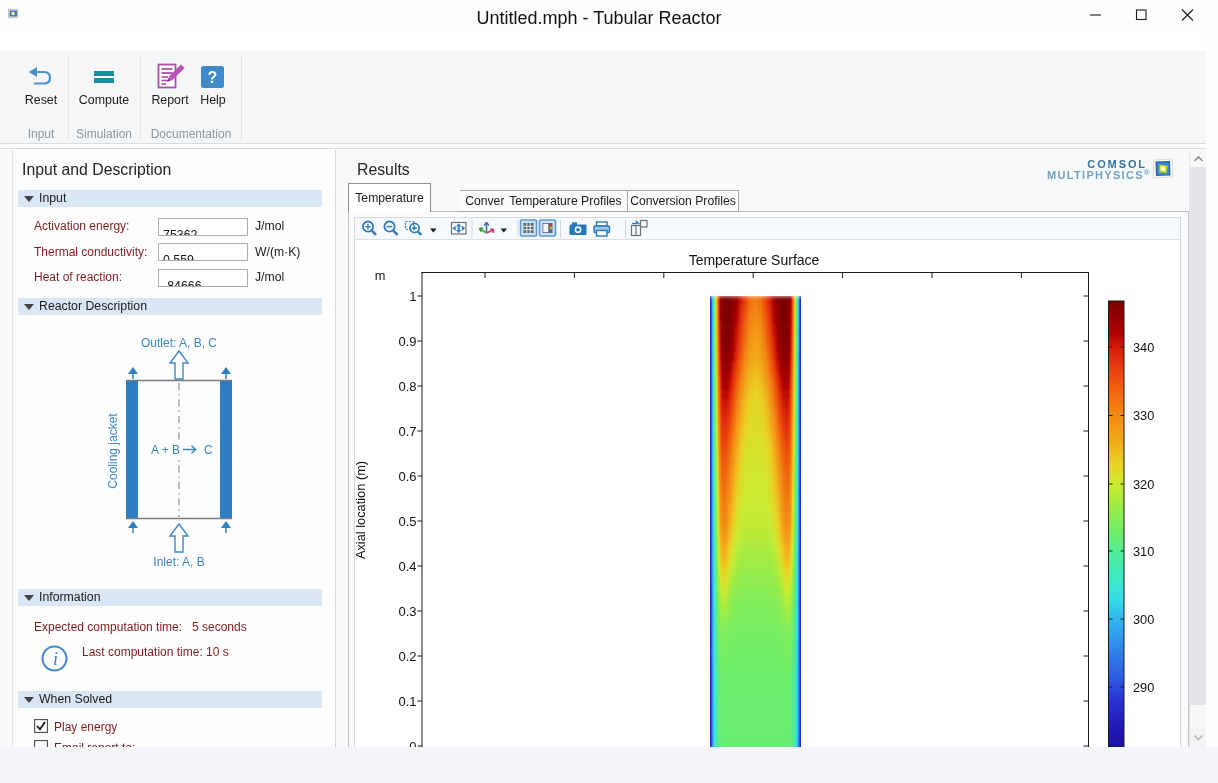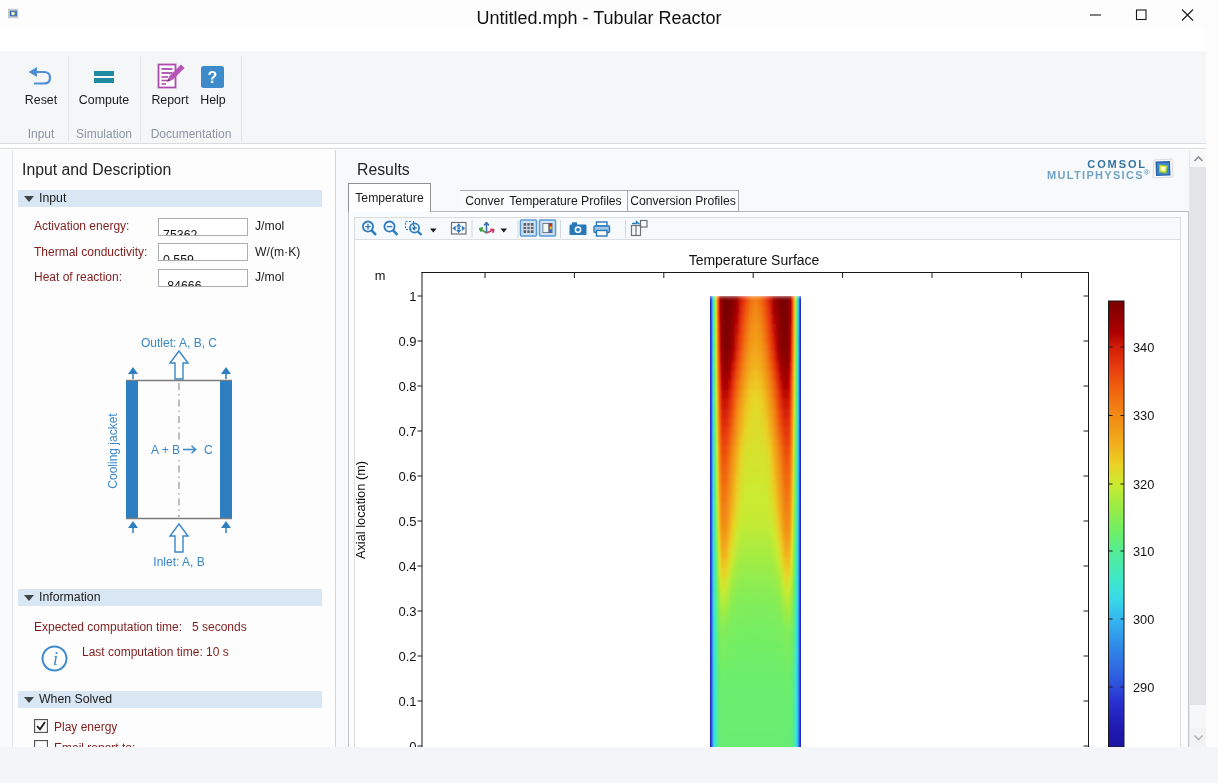--- a/index.html
+++ b/index.html
@@ -136,20 +136,24 @@
       <div class="abs funit" style="left:242px; top:69px;">J/mol</div>
 
       <div class="abs flabel" style="left:21px; top:95px;">Thermal conductivity:</div>
       <input class="abs finput" style="left: 145px; top: 93px;" value="0.559">
       <div class="abs funit" style="left:242px; top:95px;">W/(m·K)</div>
 
       <div class="abs flabel" style="left:21px; top:120px;">Heat of reaction:</div>
       <input class="abs finput" style="left: 145px; top: 119px;" value="-84666">
       <div class="abs funit" style="left:242px; top:120px;">J/mol</div>
 
+      <div class="abs secbar" style="top:148px;">
+        <div class="tri"></div>
+          <div class="stext">Reactor Description</div>
+      </div>
 
       <svg class="abs" style="left:83px; top:180px;" width="170" height="240" viewBox="0 0 170 240">
         <text x="83" y="17" font-size="12" fill="#3a87c8" text-anchor="middle">Outlet: A, B, C</text>
 
         <path d="M83 21 L92 33 L87 33 L87 49 L79 49 L79 33 L74 33 Z" fill="#fdfdfe" stroke="#3a87c8" stroke-width="1.4"></path>
 
         <path d="M37 37 L42 44 L32 44 Z" fill="#2d7fc1"></path>
           <line x1="37" y1="44" x2="37" y2="49" stroke="#2d7fc1" stroke-width="1.5"></line>
         <path d="M130 37 L135 44 L125 44 Z" fill="#2d7fc1"></path>
           <line x1="130" y1="44" x2="130" y2="49" stroke="#2d7fc1" stroke-width="1.5"></line>

